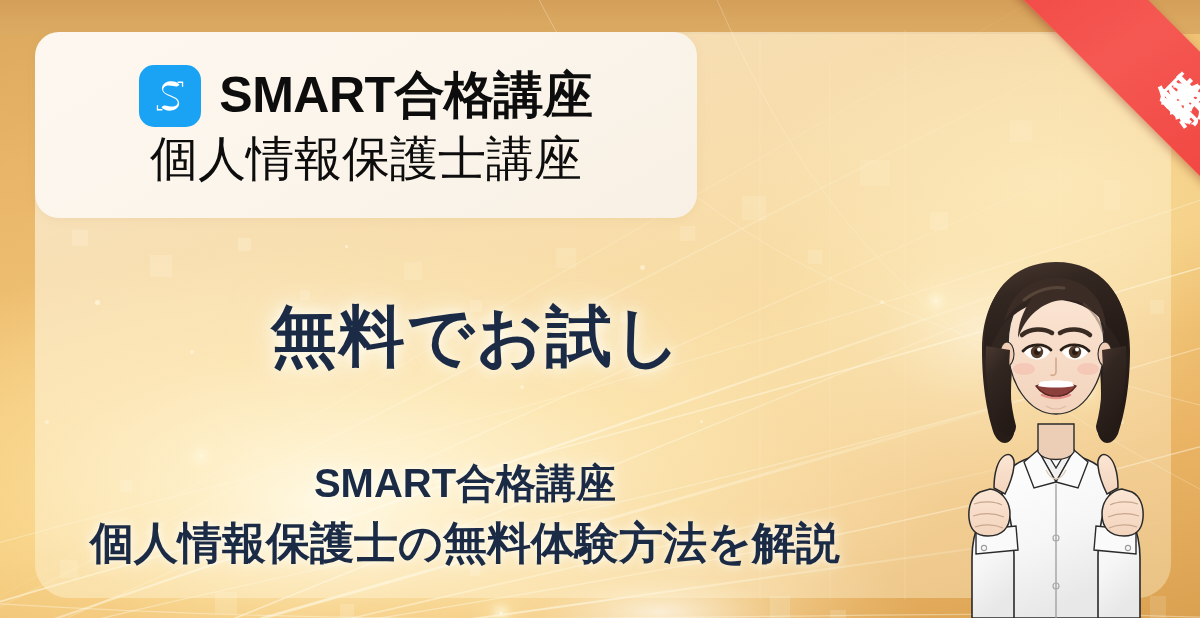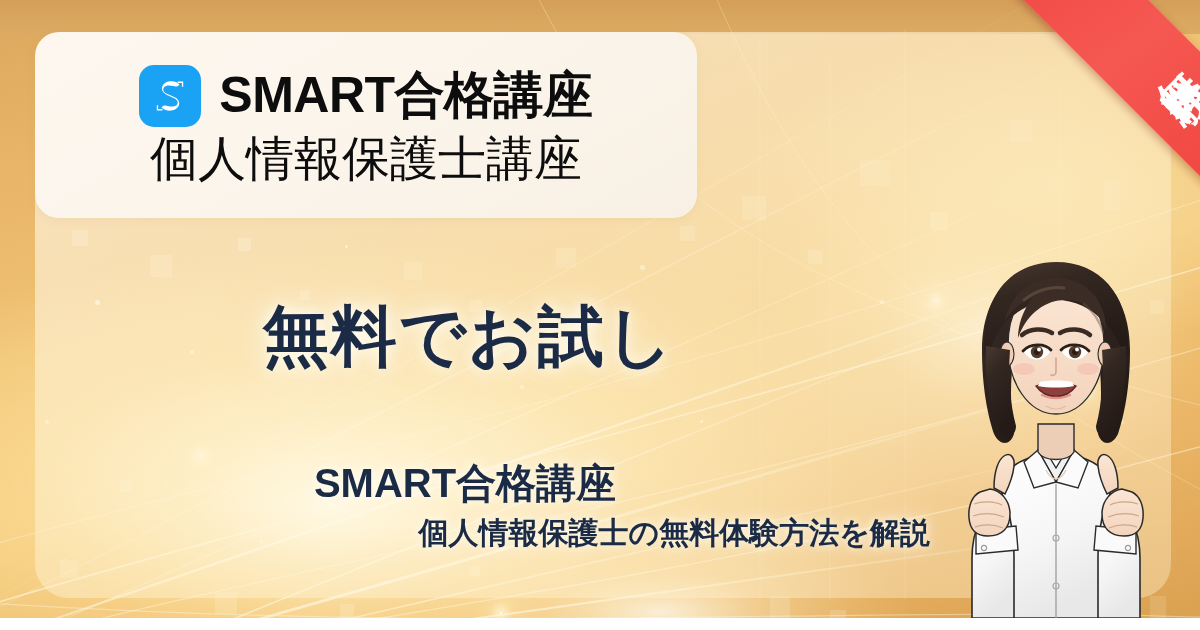--- a/index.html
+++ b/index.html
@@ -92,21 +92,21 @@
   }
   .course-name {
     font-size:48px; font-weight:normal;
     color:#0d0d0d; letter-spacing:0px;
     line-height:1.1; white-space:nowrap;
   }
 
   
   .headline {
     position:absolute;
-    left:4px; top:300px; width:930px;
+    left:12px; top:300px; width:930px;
     text-align:center;
     font-size:66px; font-weight:bold;
     color:#1b2b45;
     letter-spacing:2px;
     line-height:1.1;
     text-shadow:
       0 0 14px rgba(255,255,250,0.95),
       0 0 28px rgba(255,253,240,0.80),
       0 0 46px rgba(255,250,225,0.55);
   }
@@ -116,21 +116,21 @@
     position:absolute;
     left:0; top:455px; width:930px;
     text-align:center;
     color:#1b2b45;
     line-height:1.42;
     text-shadow:
       0 0 10px rgba(255,255,250,0.90),
       0 0 22px rgba(255,252,235,0.70);
   }
   .sub-line1 { font-size:40px; font-weight:bold; letter-spacing:0px; }
-  .sub-line2 { font-size:30px; font-weight:bold; letter-spacing:0px;text-align:right; }
+  .sub-line2 { font-size:44px; font-weight:bold; letter-spacing:0px; }
 
   
   .ribbon-wrap {
     position:absolute;
     right:0; top:0;
     width:300px; height:300px;
     overflow:hidden;
     pointer-events:none;
   }
   .ribbon {

